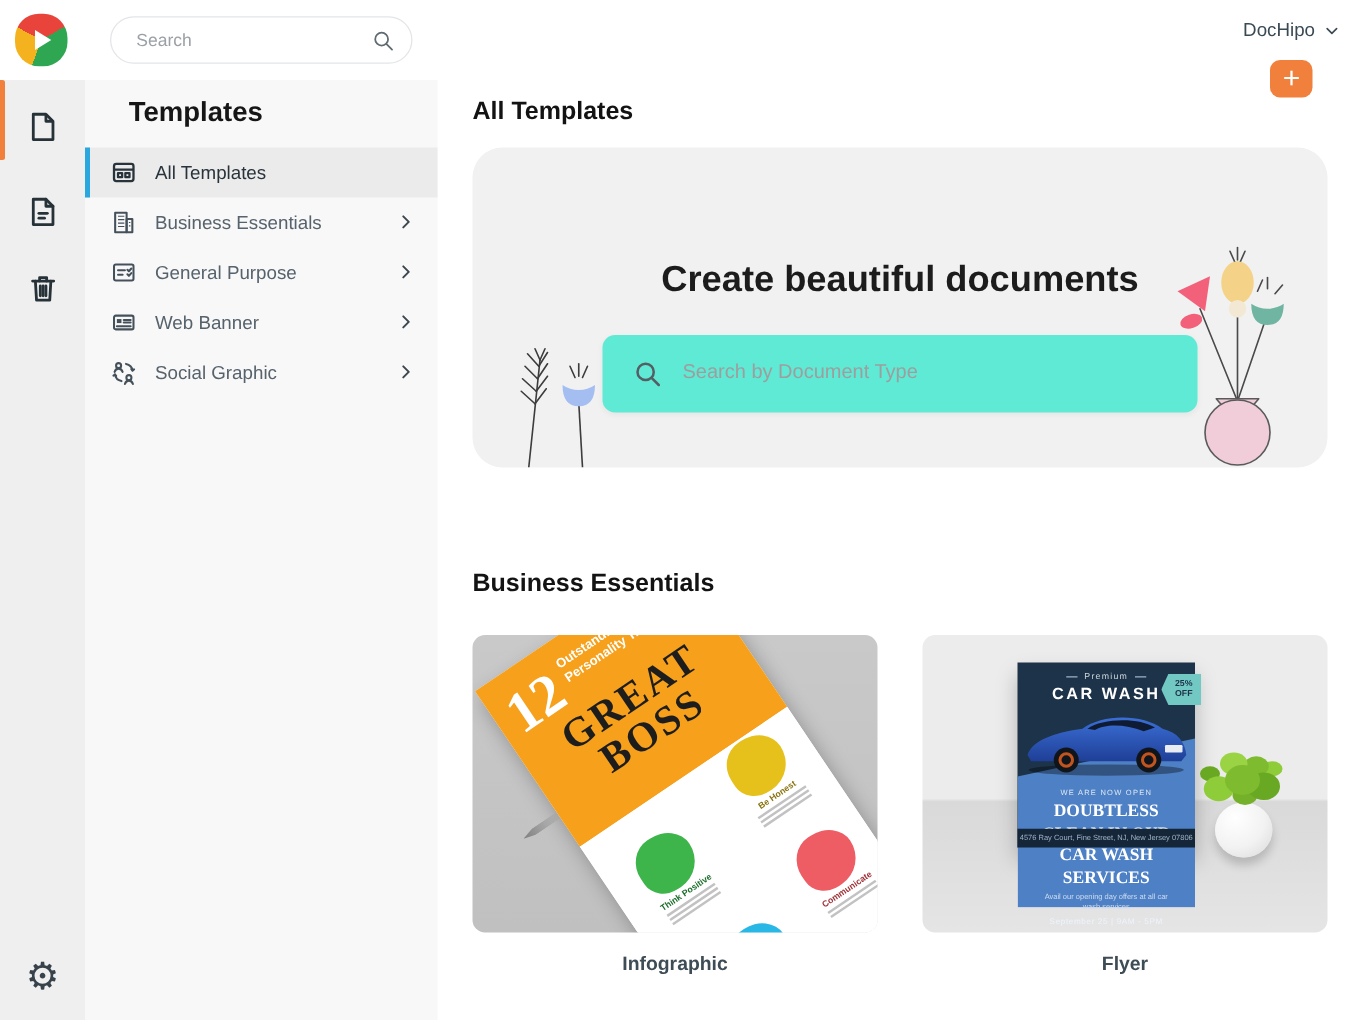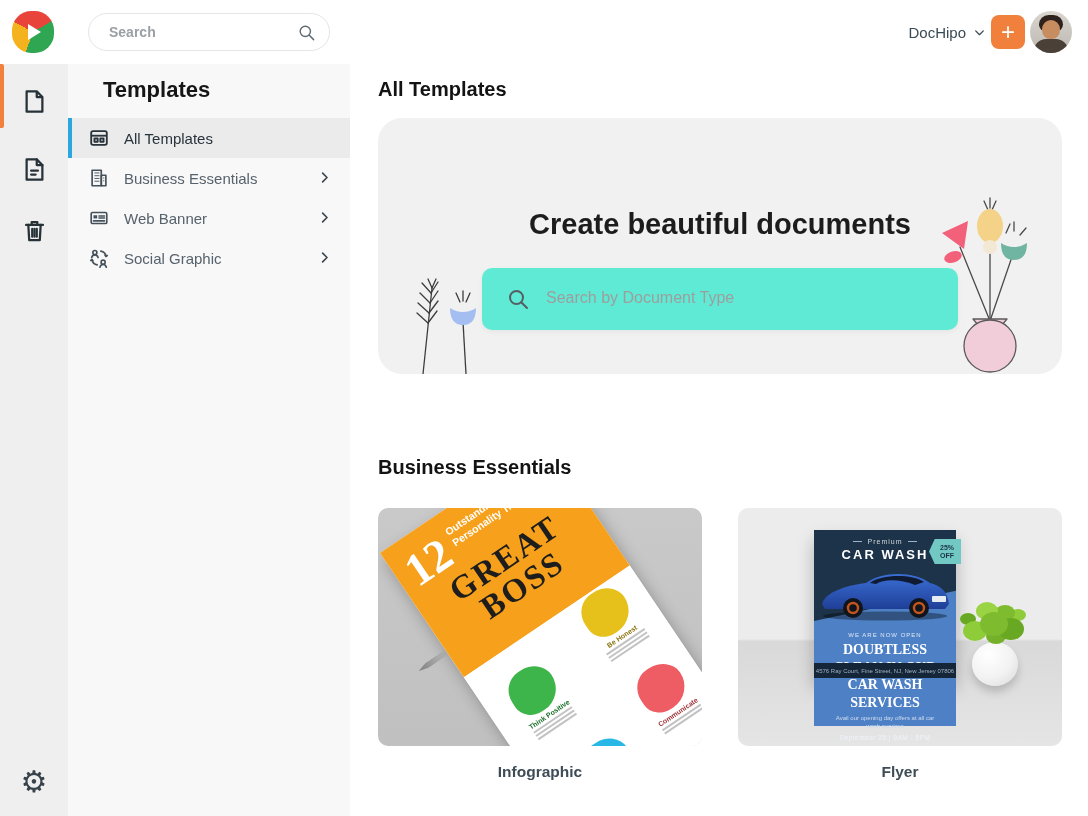--- a/index.html
+++ b/index.html
@@ -8,24 +8,24 @@
 
   
   .topbar { position:absolute; left:0; top:0; width:1088px; height:64px; background:#fff; z-index:5; }
   .logo { position:absolute; left:12px; top:11px; width:42px; height:42px; border-radius:46%;
           background:conic-gradient(from -62deg, #e8443c 0 122deg, #2fa752 122deg 262deg, #f4b31e 262deg 360deg); }
   .logo::after { content:""; position:absolute; left:16px; top:13px; width:0; height:0;
           border-left:13px solid #fff; border-top:8px solid transparent; border-bottom:8px solid transparent; }
   .top-search { position:absolute; left:88px; top:13px; width:242px; height:38px; border:1px solid #e3e5e7;
           border-radius:19px; background:#fff; }
   .top-search input { position:absolute; left:20px; top:1px; width:180px; height:34px; border:none; outline:none;
-          font-size:14px; color:#333; background:transparent; font-family:"Liberation Sans",sans-serif;font-weight:bold; }
+          font-size:14px; color:#333; background:transparent; font-family:"Liberation Sans",sans-serif; }
   .top-search input::placeholder { color:#9aa0a6; }
   .top-search .mag { position:absolute; right:13px; top:9px; width:19px; height:19px; color:#5f6b72; }
-  .top-right { position:absolute; right:16px; top:0; height:64px; display:flex; align-items:center; gap:5px; }
+  .top-right { position:absolute; right:16px; top:16px; height:64px; display:flex; align-items:center; gap:15px;flex-direction:column; }
   .workspace { display:flex; align-items:center; gap:7px; color:#3a4a54; font-size:15px; cursor:pointer; }
   .workspace .caret { width:13px; height:13px; color:#3a4a54; }
   .plus-btn { width:34px; height:34px; border-radius:8px; background:#f0803c; color:#fff; border:none;
           font-size:24px; font-weight:400; line-height:30px; text-align:center; cursor:pointer; }
   .avatar { position:relative; width:42px; height:42px; border-radius:50%; overflow:hidden;
           background:linear-gradient(180deg,#d9d5cf 0%,#bcb7b1 100%); cursor:pointer; }
   .avatar .hair { position:absolute; left:9px; top:4px; width:24px; height:16px; border-radius:12px 12px 8px 8px; background:#2e221c; }
   .avatar .face { position:absolute; left:12px; top:9px; width:18px; height:19px; border-radius:50% 50% 46% 46%; background:#c78c60; }
   .avatar .body { position:absolute; left:4px; top:28px; width:34px; height:18px; border-radius:12px 12px 0 0; background:#4a4038; }
 
@@ -240,20 +240,37 @@
           </svg>
         </span>
         <span>Business Essentials</span>
         <span class="chev">
           <svg viewBox="0 0 24 24" fill="none" stroke="currentColor" stroke-width="2.6" stroke-linecap="round" stroke-linejoin="round">
               <path d="M9 5l7 7-7 7"></path>
             </svg>
         </span>
       </div>
 
+      <div class="side-item">
+        <span class="s-icon">
+          <svg viewBox="0 0 24 24" fill="none" stroke="currentColor" stroke-width="1.8" stroke-linecap="round" stroke-linejoin="round">
+            <rect x="3.5" y="5" width="17" height="14" rx="1.5"></rect>
+            <line x1="7" y1="10" x2="13" y2="10"></line>
+              <line x1="7" y1="14" x2="11" y2="14"></line>
+            <path d="M15.2 9.6l1.3 1.3 2.1-2.4"></path>
+              <path d="M15.2 13.6l1.3 1.3 2.1-2.4"></path>
+          </svg>
+        </span>
+        <span>General Purpose</span>
+        <span class="chev">
+          <svg viewBox="0 0 24 24" fill="none" stroke="currentColor" stroke-width="2.6" stroke-linecap="round" stroke-linejoin="round">
+              <path d="M9 5l7 7-7 7"></path>
+            </svg>
+        </span>
+      </div>
 
       <div class="side-item">
         <span class="s-icon">
           <svg viewBox="0 0 24 24" fill="none" stroke="currentColor" stroke-width="1.8" stroke-linecap="round" stroke-linejoin="round">
             <rect x="3.5" y="6" width="17" height="12" rx="1.5"></rect>
             <rect x="6" y="9" width="4" height="3.5" fill="currentColor" stroke="none"></rect>
             <line x1="12" y1="9.8" x2="18" y2="9.8"></line>
               <line x1="12" y1="12" x2="18" y2="12"></line>
               <line x1="6" y1="15.2" x2="18" y2="15.2"></line>
           </svg>

